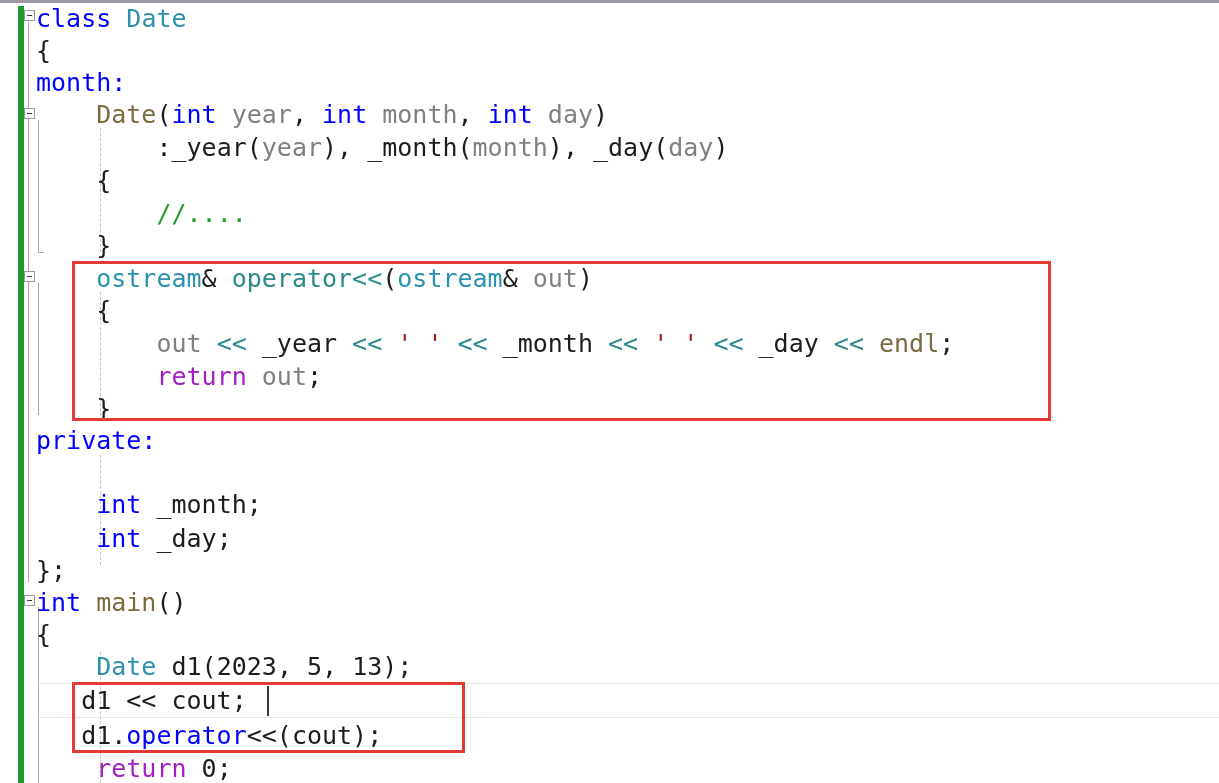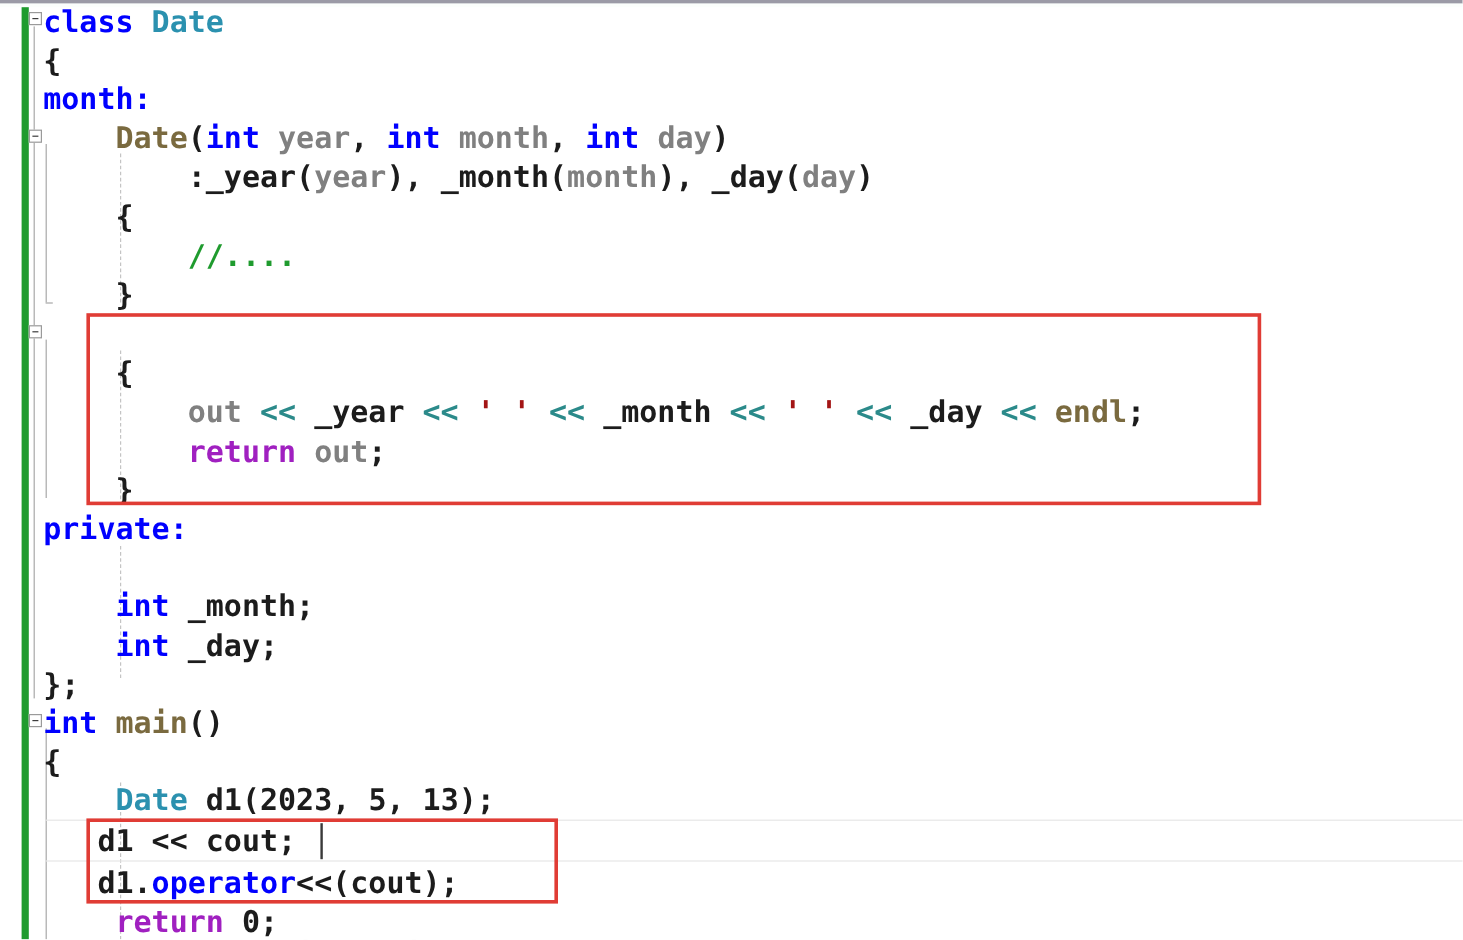--- a/index.html
+++ b/index.html
@@ -10,21 +10,20 @@
   body {
     font-family: "DejaVu Sans Mono", "Liberation Mono", monospace;
   }
   #editor-root {
     position: relative;
     width: 1219px;
     height: 783px;
     overflow: hidden;
     background: #ffffff;
     box-sizing: border-box;
-    font-weight: bold;
   }
   
   .top-border {
     position: absolute;
     top: 0; left: 0;
     width: 1219px;
     height: 3px;
     background: #9b9aa6;
   }
   .top-border-soft {
@@ -170,20 +169,21 @@
     <div class="line" style="top:98px;"><span class="punc">    </span><span class="fn">Date</span><span class="punc">(</span><span class="kw">int</span><span class="punc"> </span><span class="param">year</span><span class="punc">, </span><span class="kw">int</span><span class="punc"> </span><span class="param">month</span><span class="punc">, </span><span class="kw">int</span><span class="punc"> </span><span class="param">day</span><span class="punc">)</span></div>
 
     <div class="line" style="top:131px;"><span class="punc">        </span><span class="punc">:</span><span class="ident">_year</span><span class="punc">(</span><span class="param">year</span><span class="punc">), </span><span class="ident">_month</span><span class="punc">(</span><span class="param">month</span><span class="punc">), </span><span class="ident">_day</span><span class="punc">(</span><span class="param">day</span><span class="punc">)</span></div>
 
     <div class="line" style="top:164px;"><span class="punc">    </span><span class="punc">{</span></div>
 
     <div class="line" style="top:197px;"><span class="punc">        </span><span class="cmt">//....</span></div>
 
     <div class="line" style="top:229px;"><span class="punc">    </span><span class="punc">}</span></div>
 
+    <div class="line" style="top:262px;"><span class="punc">    </span><span class="type">ostream</span><span class="punc">&amp; </span><span class="op">operator</span><span class="op">&lt;&lt;</span><span class="punc">(</span><span class="type">ostream</span><span class="punc">&amp; </span><span class="param">out</span><span class="punc">)</span></div>
 
     <div class="line" style="top:294px;"><span class="punc">    </span><span class="punc">{</span></div>
 
     <div class="line" style="top:327px;"><span class="punc">        </span><span class="param">out</span><span class="op"> &lt;&lt; </span><span class="ident">_year</span><span class="op"> &lt;&lt; </span><span class="chr">' '</span><span class="op"> &lt;&lt; </span><span class="ident">_month</span><span class="op"> &lt;&lt; </span><span class="chr">' '</span><span class="op"> &lt;&lt; </span><span class="ident">_day</span><span class="op"> &lt;&lt; </span><span class="fn">endl</span><span class="punc">;</span></div>
 
     <div class="line" style="top:360px;"><span class="punc">        </span><span class="ret">return</span><span class="param"> out</span><span class="punc">;</span></div>
 
     <div class="line" style="top:392px;"><span class="punc">    </span><span class="punc">}</span></div>
 
     <div class="line" style="top:424px;"><span class="kw">private:</span></div>

